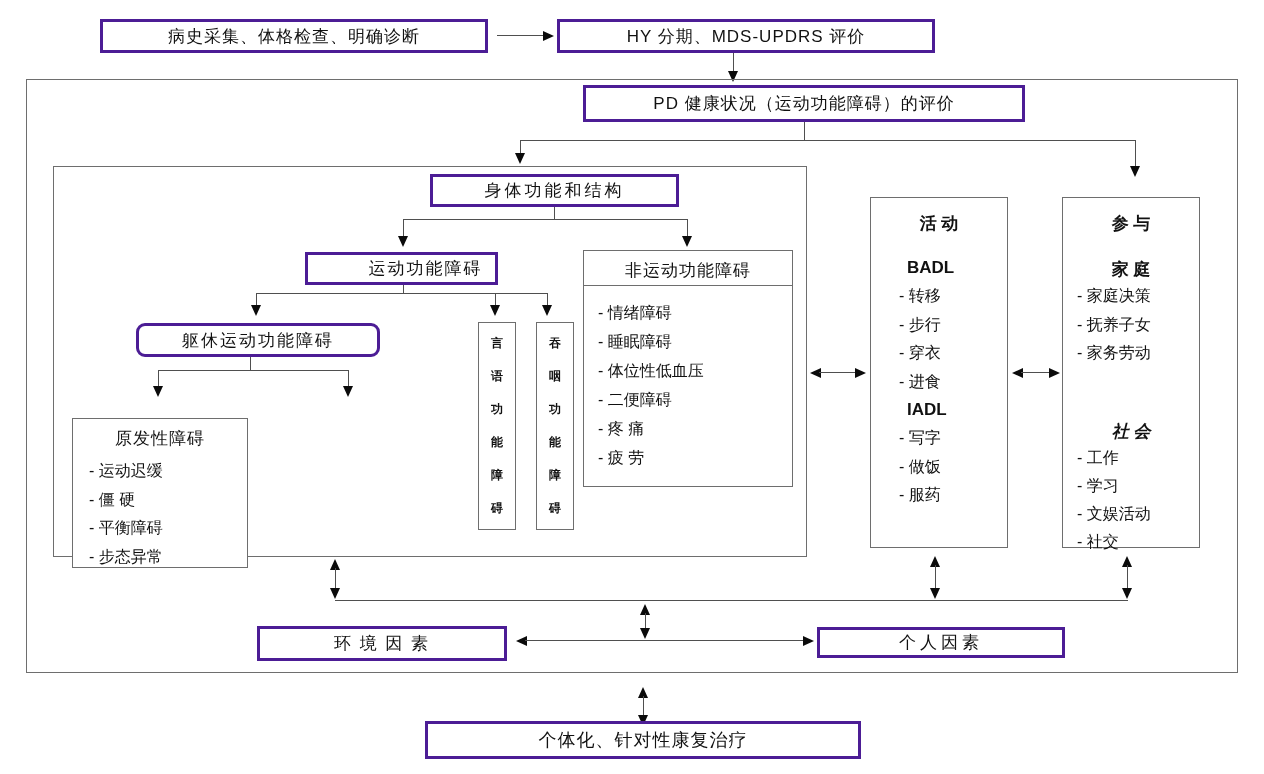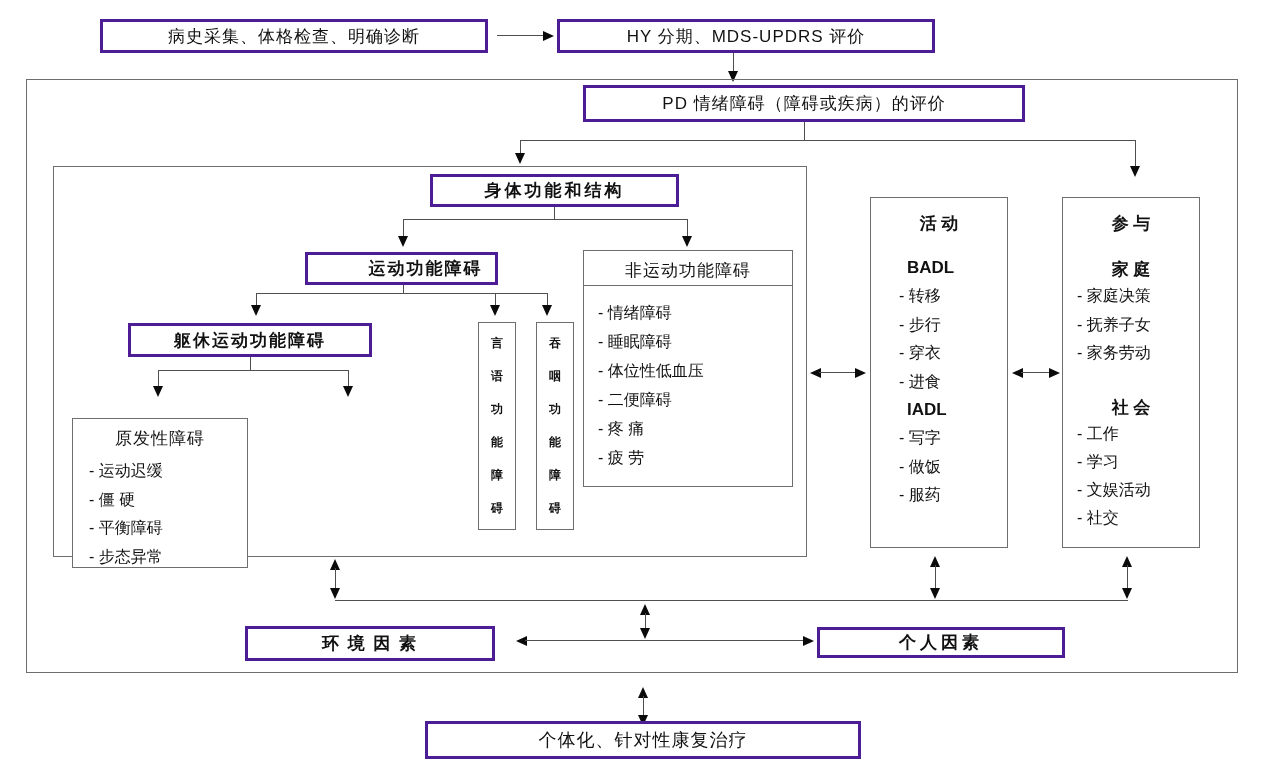--- a/index.html
+++ b/index.html
@@ -7,21 +7,21 @@
     position:relative;width:1264px;height:774px;background:#ffffff;
     font-family:"Liberation Sans","DejaVu Sans",sans-serif;
     color:#111;overflow:hidden;
   }
   .box{
     position:absolute;border:3px solid #4c1d95;background:#ffffff;
     display:flex;align-items:center;justify-content:center;
     font-size:17px;letter-spacing:1px;box-sizing:border-box;white-space:nowrap;
   }
   .container{position:absolute;border:1px solid #6e6e6e;box-sizing:border-box;background:transparent;}
-  .bold{font-weight:bold;}
+  .bold{font-weight:normal;}
   .listbox{
     position:absolute;border:1px solid #6e6e6e;background:#fff;box-sizing:border-box;
     display:block;font-size:16px;
   }
   .listbox .ltitle{
     font-weight:normal;font-size:17px;text-align:center;letter-spacing:1px;
     padding-top:8px;height:26px;
   }
   .listbox.divided .ltitle{
     border-bottom:1px solid #6e6e6e;height:26px;padding-top:8px;margin-bottom:8px;
@@ -62,21 +62,21 @@
   <div class="box" style="left:557px;top:19px;width:378px;height:34px;">
       <span>HY 分期、MDS-UPDRS 评价</span>
     </div>
 
   <div class="line" style="left:733px;top:53px;width:1px;height:19px;"></div>
   <div class="ah down" style="left:728px;top:71px;"></div>
 
   <div class="container" style="left:26px;top:79px;width:1212px;height:594px;"></div>
 
   <div class="box" style="left:583px;top:85px;width:442px;height:37px;">
-      <span>PD 情绪障碍（障碍或疾病）的评价</span>
+      <span>PD 健康状况（运动功能障碍）的评价</span>
     </div>
 
   <div class="line" style="left:804px;top:122px;width:1px;height:18px;"></div>
   <div class="line" style="left:520px;top:140px;width:616px;height:1px;"></div>
   <div class="line" style="left:520px;top:140px;width:1px;height:14px;"></div>
   <div class="ah down" style="left:515px;top:153px;"></div>
   <div class="line" style="left:1135px;top:140px;width:1px;height:27px;"></div>
   <div class="ah down" style="left:1130px;top:166px;"></div>
 
   <div class="container" style="left:53px;top:166px;width:754px;height:391px;"></div>
@@ -98,21 +98,21 @@
 
   <div class="line" style="left:403px;top:285px;width:1px;height:8px;"></div>
   <div class="line" style="left:256px;top:293px;width:291px;height:1px;"></div>
   <div class="line" style="left:256px;top:293px;width:1px;height:13px;"></div>
   <div class="ah down" style="left:251px;top:305px;"></div>
   <div class="line" style="left:495px;top:293px;width:1px;height:13px;"></div>
   <div class="ah down" style="left:490px;top:305px;"></div>
   <div class="line" style="left:547px;top:293px;width:1px;height:13px;"></div>
   <div class="ah down" style="left:542px;top:305px;"></div>
 
-  <div class="box bold" style="left:128px;top:323px;width:244px;height:34px;letter-spacing:2px;">
+  <div class="box bold" style="left:136px;top:323px;width:244px;height:34px;letter-spacing:2px;border-radius:9px;">
       <span>躯休运动功能障碍</span>
     </div>
 
   <div class="line" style="left:250px;top:357px;width:1px;height:13px;"></div>
   <div class="line" style="left:158px;top:370px;width:191px;height:1px;"></div>
   <div class="line" style="left:158px;top:370px;width:1px;height:17px;"></div>
   <div class="ah down" style="left:153px;top:386px;"></div>
   <div class="line" style="left:348px;top:370px;width:1px;height:17px;"></div>
   <div class="ah down" style="left:343px;top:386px;"></div>
 
@@ -164,21 +164,21 @@
   </div>
 
   <div class="panel" style="left:1062px;top:197px;width:138px;height:351px;">
     <div class="ptitle">参 与</div>
     <div class="phead2" style="margin-top:22px;">家 庭</div>
     <div class="items" style="padding-left:14px;">
       <div>- 家庭决策</div>
       <div>- 抚养子女</div>
       <div>- 家务劳动</div>
     </div>
-    <div class="phead2" style="margin-top:28px;">社 会</div>
+    <div class="phead2" style="margin-top:52px;font-style:italic;">社 会</div>
     <div class="items" style="padding-left:14px;line-height:28px;">
       <div>- 工作</div>
       <div>- 学习</div>
       <div>- 文娱活动</div>
       <div>- 社交</div>
     </div>
   </div>
 
   <div>
     <div class="ah left" style="left:810px;top:368px;"></div>
@@ -208,21 +208,21 @@
   </div>
 
   <div class="line" style="left:335px;top:600px;width:793px;height:1px;"></div>
 
   <div>
     <div class="ah up" style="left:640px;top:604px;"></div>
     <div class="line" style="left:645px;top:613px;width:1px;height:17px;"></div>
     <div class="ah down" style="left:640px;top:628px;"></div>
   </div>
 
-  <div class="box bold" style="left:245px;top:626px;width:250px;height:35px;letter-spacing:2px;">
+  <div class="box bold" style="left:257px;top:626px;width:250px;height:35px;letter-spacing:2px;">
       <span>环 境 因 素</span>
     </div>
   <div>
     <div class="ah left" style="left:516px;top:636px;"></div>
     <div class="line" style="left:525px;top:640px;width:280px;height:1px;"></div>
     <div class="ah right" style="left:803px;top:636px;"></div>
   </div>
   <div class="box bold" style="left:817px;top:627px;width:248px;height:31px;letter-spacing:4px;">
       <span>个人因素</span>
     </div>

